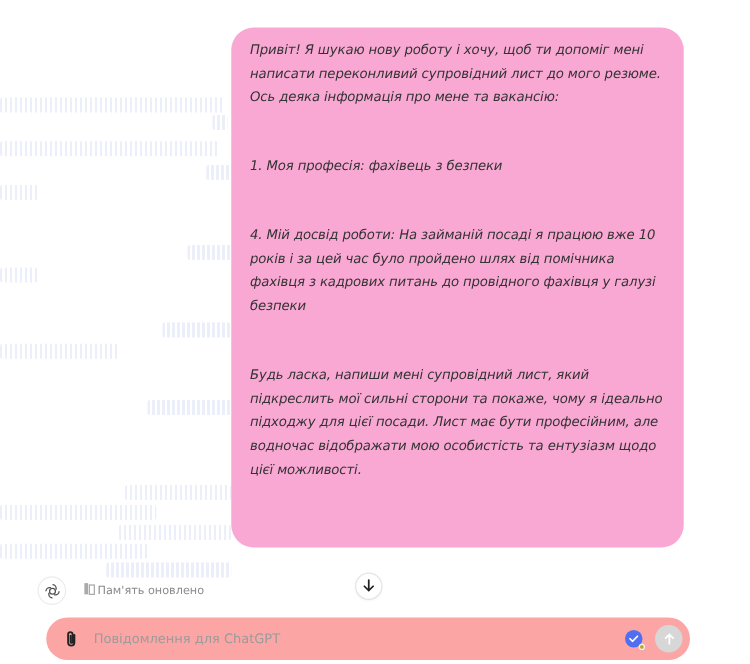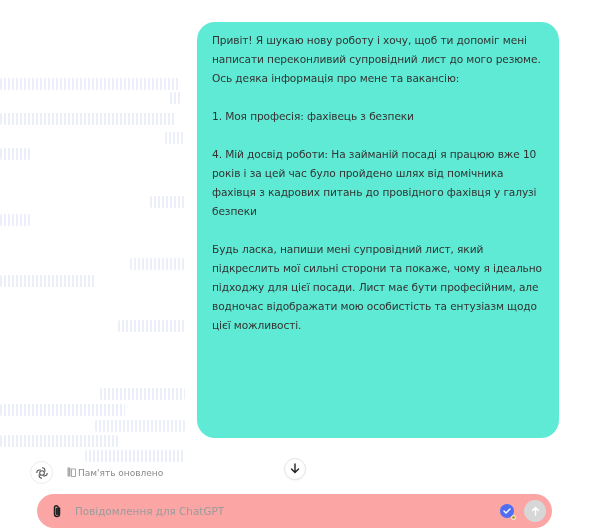--- a/index.html
+++ b/index.html
@@ -14,32 +14,33 @@
     position: absolute; left: 0; top: 0; width: 190px; height: 480px;
     pointer-events: none; overflow: hidden;
   }
   .ghost span {
     position: absolute; display: block; height: 12px;
     background: repeating-linear-gradient(90deg, rgba(220,226,245,0.55) 0 2px, transparent 2px 4px);
     border-radius: 2px;
   }
   .user-bubble {
     position: absolute;
-    left: 197px; top: 22px;
+    left: 185px; top: 22px;
     width: 362px; height: 416px;
-    background: #5eead4;
+    background: #f9a8d4;
     border-radius: 18px;
     padding: 9px 15px 10px 15px;
     font-size: 10.6px;
     line-height: 19px;
     color: #333333;
     letter-spacing: -0.1px;
+    font-style: italic;
   }
   .user-bubble p { white-space: normal; }
-  .user-bubble p + p { margin-top: 19px; }
+  .user-bubble p + p { margin-top: 36px; }
   .assistant-row {
     position: absolute; left: 30px; top: 461px;
     display: flex; align-items: center; gap: 14px;
   }
   .avatar {
     width: 23px; height: 23px; border-radius: 50%;
     border: 1px solid #ececec; background: #fff;
     display: flex; align-items: center; justify-content: center;
   }
   .memory-note {

